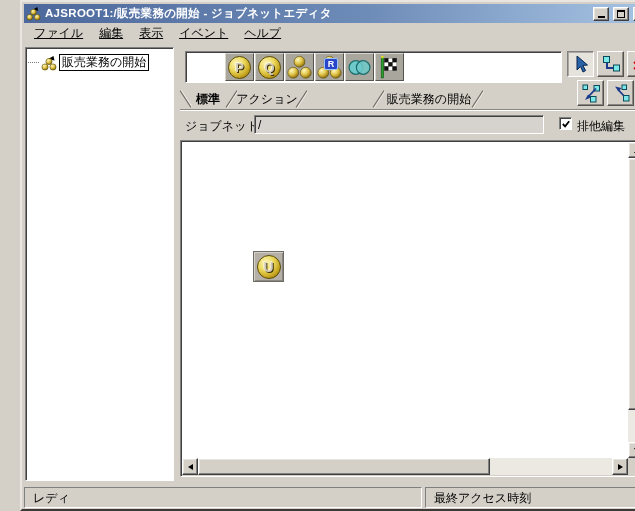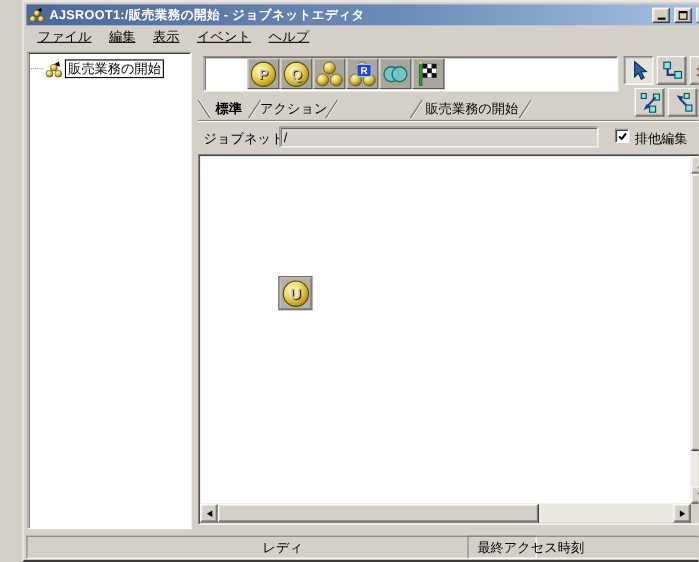--- a/index.html
+++ b/index.html
@@ -120,21 +120,21 @@
   .t-up    { width:0; height:0; border-left:3.5px solid transparent; border-right:3.5px solid transparent; border-bottom:5px solid #000; }
   .t-down  { width:0; height:0; border-left:3.5px solid transparent; border-right:3.5px solid transparent; border-top:5px solid #000; }
   .t-left  { width:0; height:0; border-top:3.5px solid transparent; border-bottom:3.5px solid transparent; border-right:5px solid #000; }
   .t-right { width:0; height:0; border-top:3.5px solid transparent; border-bottom:3.5px solid transparent; border-left:5px solid #000; }
   
   .status-left, .status-right {
     position:absolute; top:485px; height:21px; line-height:18px;
     border:1px solid; border-color:#808080 #fff #fff #808080;
     padding:1px 6px 0 8px; white-space:nowrap; overflow:hidden;
   }
-  .status-left { left:2px; width:464px;text-align:center; }
+  .status-left { left:2px; width:398px; }
   .status-right { left:403px; right:3px; display:flex; gap:9px; }
 </style>
 </head>
 <body>
 
 <div class="win">
 
   <svg width="0" height="0" style="position:absolute" aria-hidden="true">
     <defs>
       <radialGradient id="goldg" cx="35%" cy="30%" r="80%">

